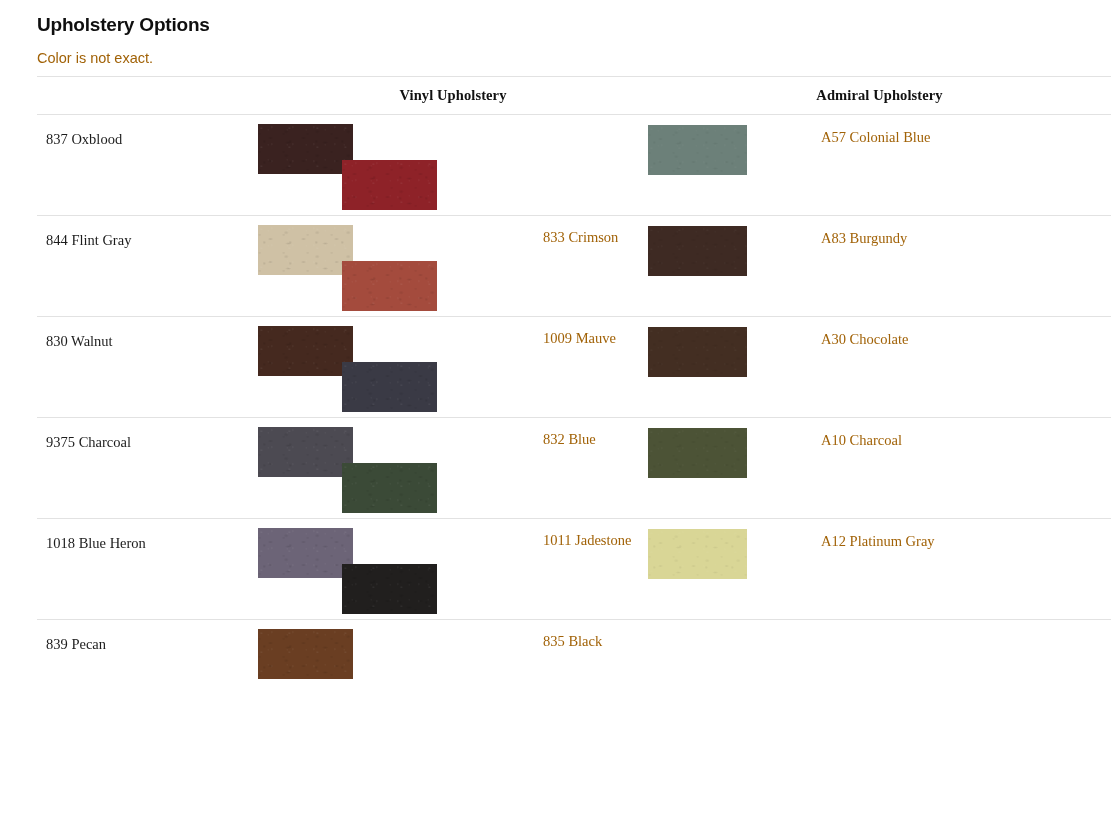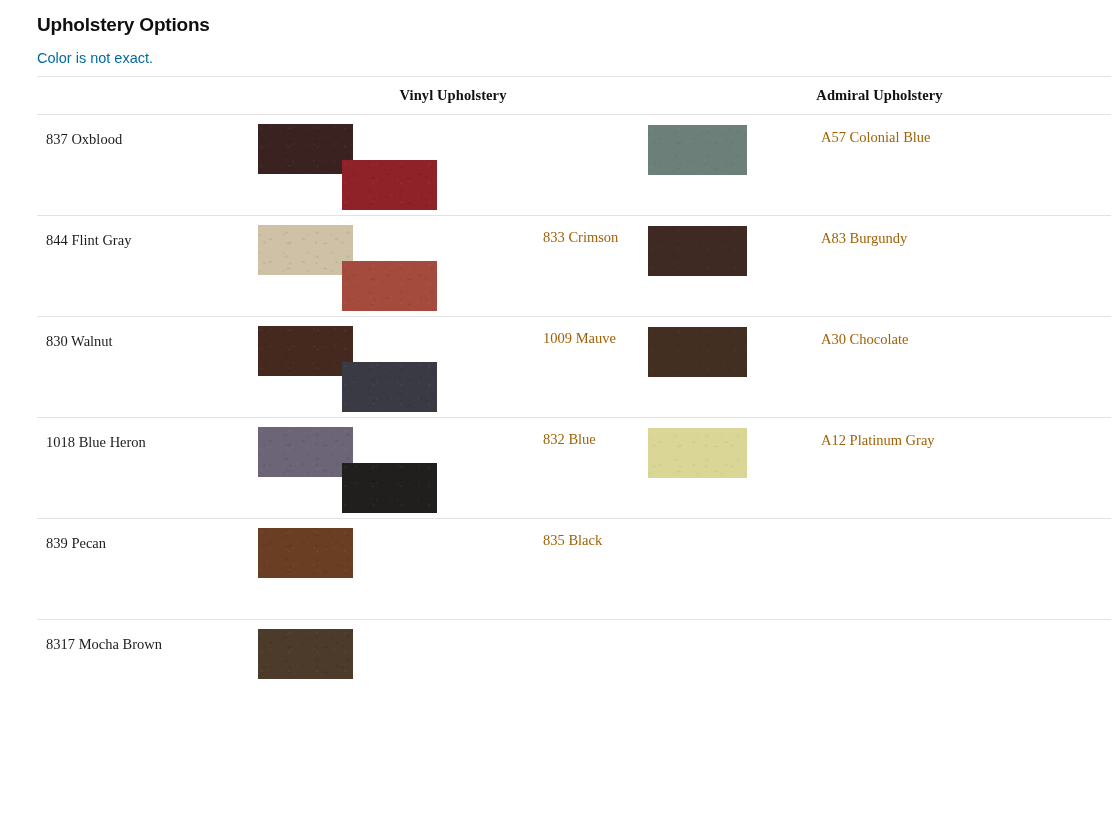--- a/index.html
+++ b/index.html
@@ -33,21 +33,21 @@
     font-size: 19px;
     font-weight: 700;
     letter-spacing: -0.2px;
     color: #0f0f0f;
     margin: 0 0 0 0;
     line-height: 26px;
   }
   .page-subtitle {
     font-size: 14.5px;
     font-weight: 400;
-    color: #0369a1;
+    color: #a16207;
     line-height: 22px;
     margin-top: 9px;
   }
 
   
   .upholstery-table {
     position: absolute;
     left: 37px;
     top: 76px;
     width: 1074px;
@@ -222,20 +222,40 @@
           </td>
           <td class="admiral-cell">
             <div class="swatch admiral" style="background: rgb(67, 46, 34);">
               <div class="grain soft"></div>
             </div>
             <div class="swatch-caption caption-admiral">A30 Chocolate</div>
           </td>
         </tr>
         <tr class="body-row">
           <td>
+            <div class="row-label">9375 Charcoal</div>
+          </td>
+          <td class="vinyl-cell">
+            <div class="swatch a" style="background: rgb(76, 74, 82);">
+              <div class="grain"></div>
+            </div>
+            <div class="swatch b" style="background: rgb(59, 74, 55);">
+              <div class="grain"></div>
+            </div>
+            <div class="swatch-caption caption-vinyl">1011 Jadestone</div>
+          </td>
+          <td class="admiral-cell">
+            <div class="swatch admiral" style="background: rgb(76, 83, 54);">
+              <div class="grain soft"></div>
+            </div>
+            <div class="swatch-caption caption-admiral">A10 Charcoal</div>
+          </td>
+        </tr>
+        <tr class="body-row">
+          <td>
             <div class="row-label">1018 Blue Heron</div>
           </td>
           <td class="vinyl-cell">
             <div class="swatch a" style="background: rgb(108, 100, 119);">
               <div class="grain"></div>
             </div>
             <div class="swatch b" style="background: rgb(33, 31, 30);">
               <div class="grain"></div>
             </div>
             <div class="swatch-caption caption-vinyl">835 Black</div>
@@ -246,31 +266,20 @@
             </div>
             <div class="swatch-caption caption-admiral">A12 Platinum Gray</div>
           </td>
         </tr>
         <tr class="body-row">
           <td>
             <div class="row-label">839 Pecan</div>
           </td>
           <td class="vinyl-cell">
             <div class="swatch a" style="background: rgb(106, 62, 34);">
-              <div class="grain"></div>
-            </div>
-          </td>
-          <td class="admiral-cell"></td>
-        </tr>
-        <tr class="body-row last">
-          <td>
-            <div class="row-label">8317 Mocha Brown</div>
-          </td>
-          <td class="vinyl-cell">
-            <div class="swatch a" style="background: rgb(76, 58, 42);">
               <div class="grain"></div>
             </div>
           </td>
           <td class="admiral-cell"></td>
         </tr>
       </tbody>
   </table>
 
 </div>
 

